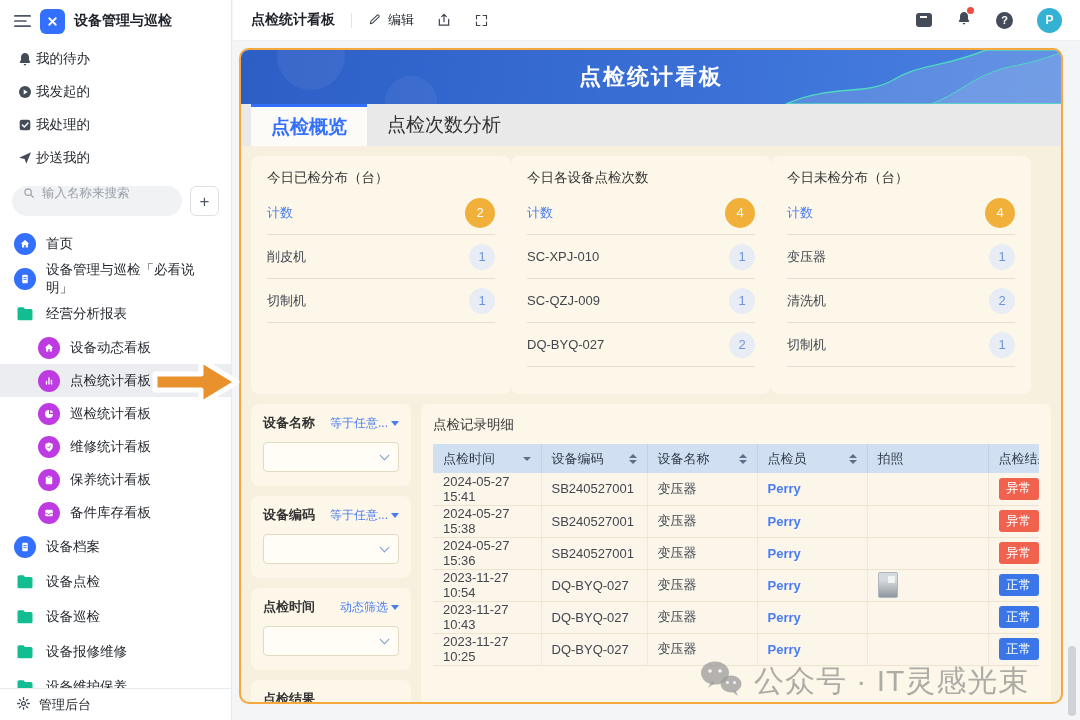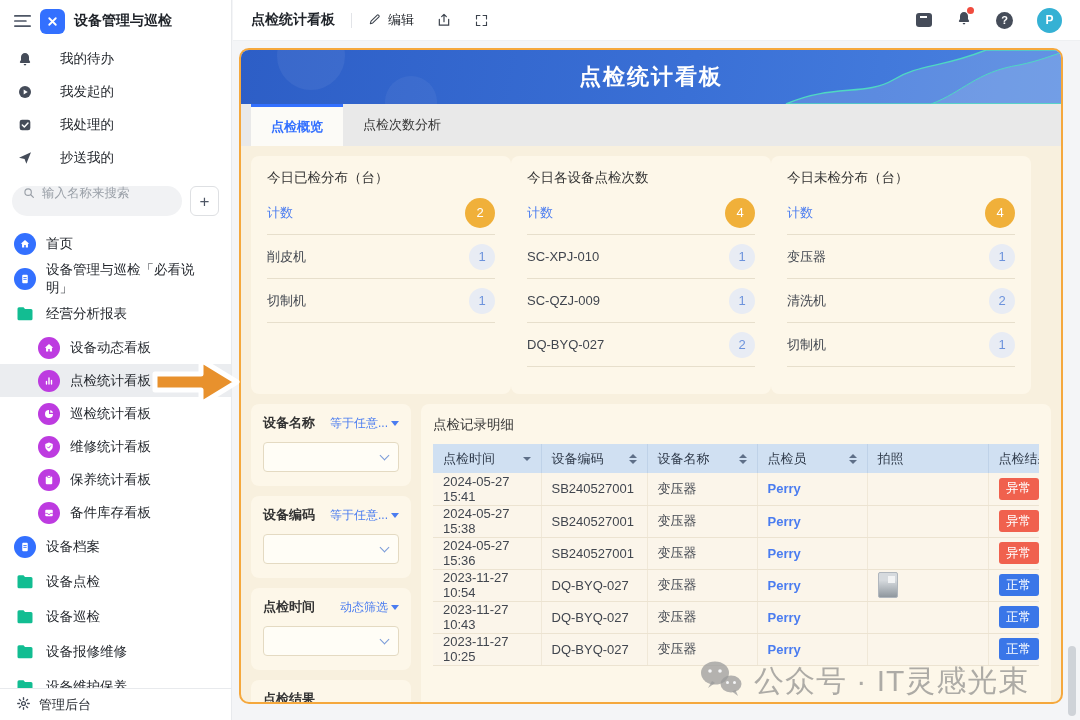--- a/index.html
+++ b/index.html
@@ -10,21 +10,21 @@
     background: #f4f5f7; color: #1f2329;
   }
   
   #sidebar { position:absolute; left:0; top:0; width:232px; height:720px; background:#fff;
     border-right:1px solid #e8eaed; z-index:5; }
   .sb-head { display:flex; align-items:center; gap:9px; height:42px; padding:0 14px; }
   .icon-btn { display:inline-flex; align-items:center; cursor:pointer; }
   .app-badge { width:25px; height:25px; border-radius:6px; background:#3370ff; display:inline-flex;
     align-items:center; justify-content:center; }
   .app-title { font-size:14px; font-weight:bold; color:#1f2329; }
-  .sb-item { display:flex; align-items:center; gap:27px; height:33px; padding:0 16px; font-size:13.5px;
+  .sb-item { display:flex; align-items:center; gap:3px; height:33px; padding:0 16px; font-size:13.5px;
     color:#1f2329; cursor:pointer; }
   .gicon { display:inline-flex; width:17px; justify-content:center; }
   .sb-search { display:flex; align-items:center; gap:8px; padding:12px 12px 10px 12px; }
   .search-box { flex:1; display:flex; align-items:flex-start; gap:6px; height:30px; background:#f1f2f4;
     border-radius:16px; padding:0 10px; }
   .search-box input { border:none; outline:none; background:transparent; font-size:12.5px; width:130px;
     color:#1f2329; font-family:"Liberation Sans",sans-serif; }
   .search-box input::placeholder { color:#9aa0a8; }
   .plus-btn { width:30px; height:30px; border:1px solid #dee0e3; background:#fff; border-radius:6px;
     font-size:17px; color:#4e5665; cursor:pointer; line-height:1; }
@@ -54,21 +54,21 @@
     font-weight:bold; display:inline-flex; align-items:center; justify-content:center; cursor:pointer; }
   
   #main { position:absolute; left:233px; top:41px; right:0; bottom:0; background:#f4f5f7; }
   #panel { position:absolute; left:6px; top:7px; width:824px; height:656px; border:2px solid #f5a83d;
     border-radius:10px; background:#f8f0de; overflow:hidden; }
   .banner { position:relative; height:54px; background:linear-gradient(100deg,#2d5ec6 0%,#3a70d6 55%,#4a82e0 100%);
     display:flex; align-items:center; justify-content:center; overflow:hidden; }
   .banner-deco { position:absolute; inset:0; }
   .banner-title { position:relative; color:#fff; font-size:22px; font-weight:bold; letter-spacing:2px; }
   .tabbar { height:42px; background:#e9e9e9; display:flex; align-items:flex-end; padding-left:10px; }
-  .tab { height:42px; display:flex; align-items:center; padding:0 20px; font-size:13px; color:#333; cursor:pointer; }
+  .tab { height:42px; display:flex; align-items:center; padding:0 20px; font-size:19px; color:#333; cursor:pointer; }
   .tab.active { background:#fcfbf7; border-top:3px solid #3370ff; height:42px; color:#3370ff; font-weight:bold; }
   .content { padding:10px; }
   
   .cards-row { display:flex; }
   .scard { width:260px; height:238px; background:#fdf7e9; border-radius:8px; padding:13px 16px; }
   .scard-title { font-size:13.5px; color:#333; margin-bottom:4px; }
   .srow { display:flex; align-items:center; justify-content:space-between; height:44px;
     border-bottom:1px solid #e7dfcc; }
   .srow:last-child { border-bottom:1px solid #e7dfcc; }
   .metric-label { font-size:13px; color:#4a7cf0; cursor:pointer; }

